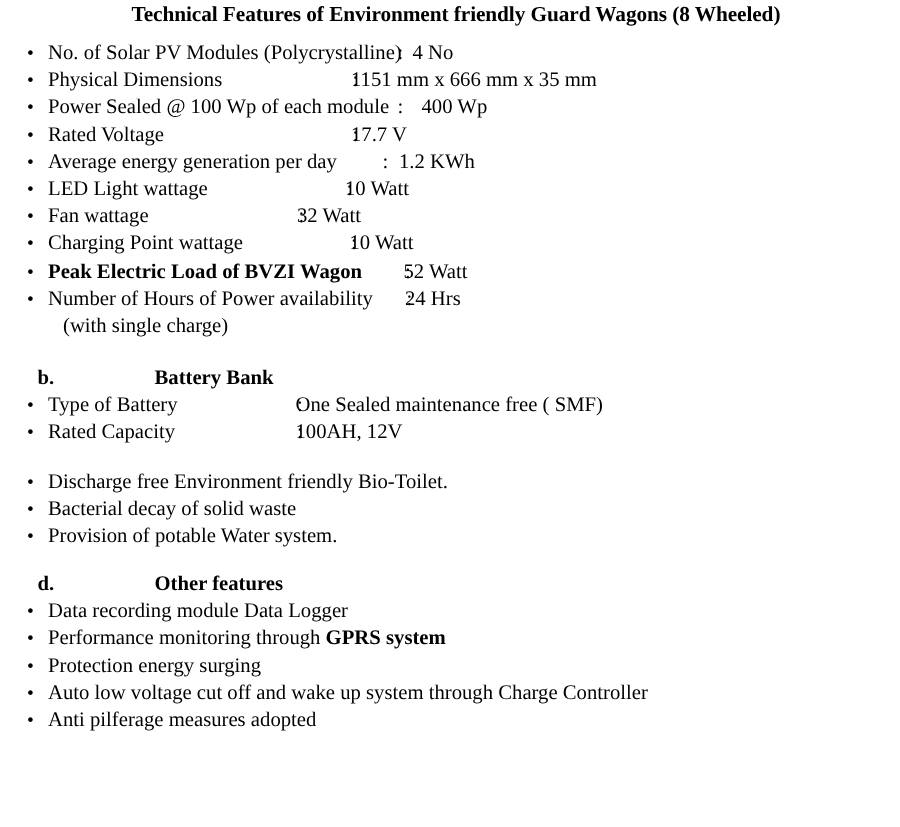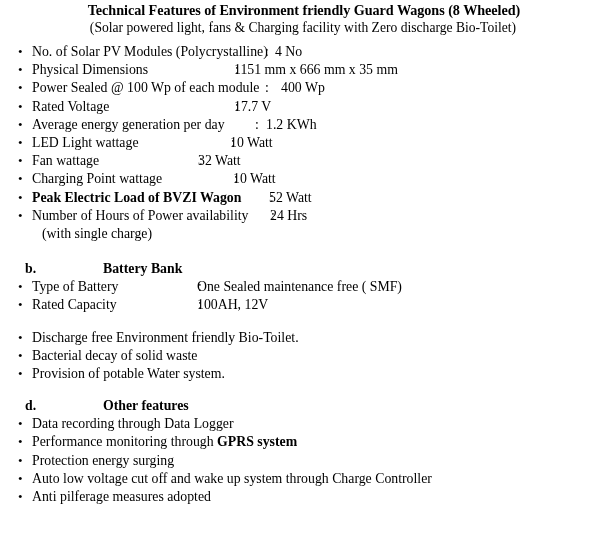--- a/index.html
+++ b/index.html
@@ -86,21 +86,20 @@
   .lbl { display: inline-block; }
   .val { display: inline-block; }
 </style>
 </head>
 <body>
 
 <div class="page">
 
   <div class="title">Technical Features of Environment friendly  Guard Wagons (8 Wheeled)</div>
 
-  <div class="subtitle">(Solar powered light, fans &amp; Charging facility with Zero discharge Bio-Toilet)</div>
 
   <div id="sections-root">
       <div class="spacer-sm"></div>
       <ul class="blist">
         <li><span class="bullet">•</span><span class="lbl" style="width: 233px;">No. of Solar PV Modules (Polycrystalline)</span><span>:</span><span class="val" style="position: absolute; left: 275px; top: 0px;">4 No</span></li>
         <li><span class="bullet">•</span><span class="lbl" style="width: 203px;">Physical Dimensions</span><span>:</span><span class="val" style="position: absolute; left: 234px; top: 0px;">1151 mm x 666 mm x 35 mm</span></li>
         <li><span class="bullet">•</span><span class="lbl" style="width: 233px;">Power Sealed @ 100 Wp of each module</span><span>:</span><span class="val" style="position: absolute; left: 281px; top: 0px;">400 Wp</span></li>
         <li><span class="bullet">•</span><span class="lbl" style="width: 203px;">Rated Voltage</span><span>:</span><span class="val" style="position: absolute; left: 234px; top: 0px;">17.7 V</span></li>
         <li><span class="bullet">•</span><span class="lbl" style="width: 223px;">Average energy generation per day</span><span>:</span><span class="val" style="position: absolute; left: 266px; top: 0px;">1.2 KWh</span></li>
         <li><span class="bullet">•</span><span class="lbl" style="width: 199px;">LED Light wattage</span><span>: </span><span class="val" style="position: absolute; left: 230px; top: 0px;">10 Watt</span></li>
@@ -118,21 +117,21 @@
       </ul>
       <div class="spacer-md"></div>
       <ul class="blist">
         <li><span class="bullet">•</span><span class="lbl">Discharge free Environment friendly Bio-Toilet.</span></li>
         <li><span class="bullet">•</span><span class="lbl">Bacterial decay of solid waste</span></li>
         <li><span class="bullet">•</span><span class="lbl">Provision of potable Water system.</span></li>
       </ul>
       <div class="spacer-md"></div>
       <div class="section-head lvl-b"><span class="sec-letter" style="width: 78px;">d.</span><span class="sec-label">Other features</span></div>
       <ul class="blist">
-        <li><span class="bullet">•</span><span class="lbl">Data recording through Data Logger</span></li>
+        <li><span class="bullet">•</span><span class="lbl">Data recording module Data Logger</span></li>
         <li><span class="bullet">•</span><span class="lbl">Performance monitoring through </span><span class="bold">GPRS system</span></li>
         <li><span class="bullet">•</span><span class="lbl">Protection energy surging</span></li>
         <li><span class="bullet">•</span><span class="lbl">Auto low voltage cut off and wake up system through Charge Controller</span></li>
         <li><span class="bullet">•</span><span class="lbl">Anti pilferage measures adopted</span></li>
       </ul>
     </div>
 
 </div>
 
 </body></html>

